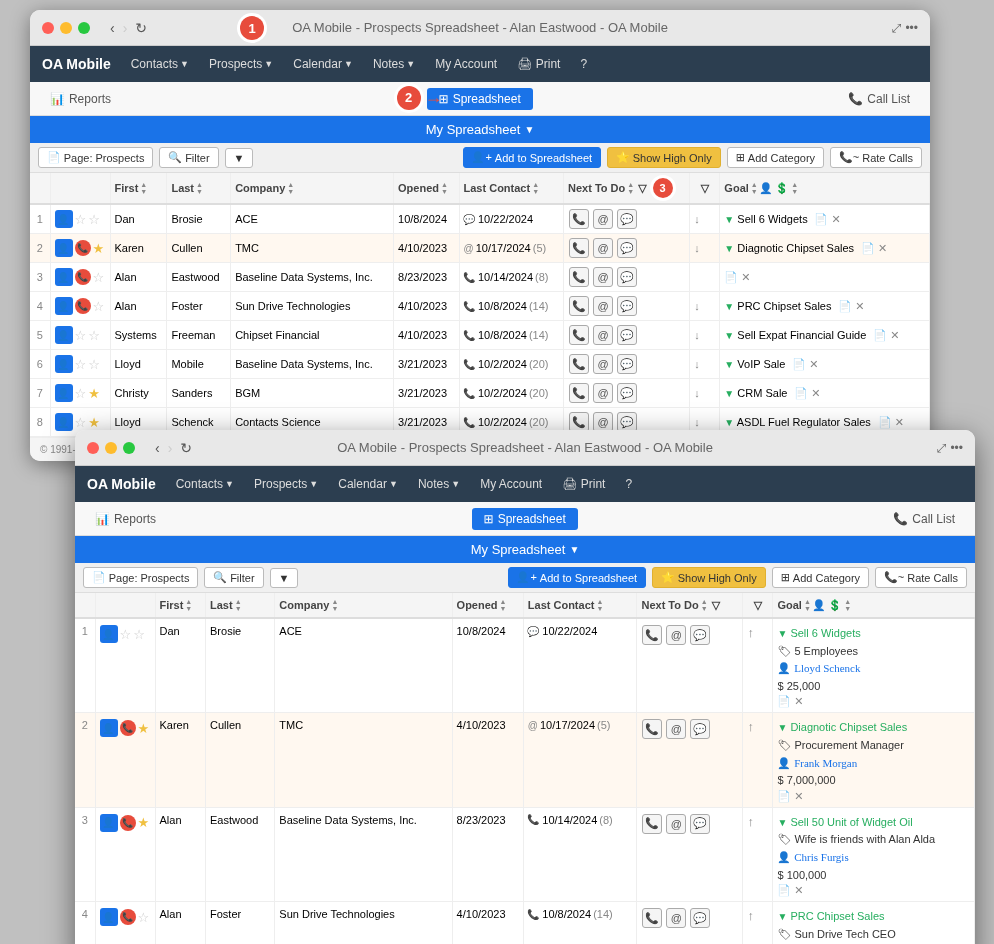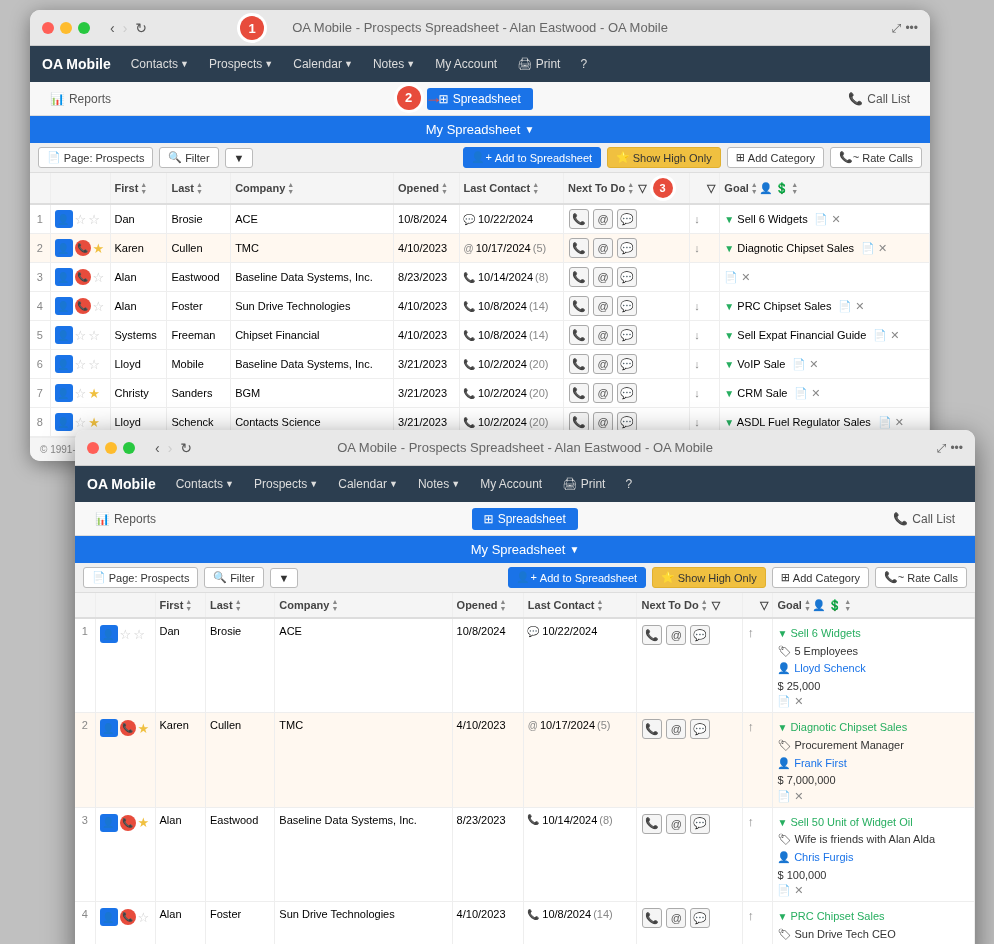--- a/index.html
+++ b/index.html
@@ -114,21 +114,21 @@
     }
     .btn-blue { background: #1a73e8; color: white; border-color: #1a73e8; }
     .btn-outline { background: white; color: #333; }
     .btn-yellow { background: #f0c040; border-color: #e0b030; color: #333; }
     .spacer { flex: 1; }
 
     
     .table-container { overflow-x: auto; background: white; }
     table { width: 100%; border-collapse: collapse; font-size: 11px; }
     thead tr { background: #f5f5f5; border-bottom: 2px solid #ddd; }
-    thead th { padding: 5px 4px; text-align: right; font-weight: 600; color: #444; border-right: 1px solid #eee; white-space: nowrap; }
+    thead th { padding: 5px 4px; text-align: center; font-weight: 600; color: #444; border-right: 1px solid #eee; white-space: nowrap; }
     tbody tr { border-bottom: 1px solid #eee; }
     td { padding: 4px 4px; vertical-align: middle; border-right: 1px solid #eee; }
     .row-num { color: #888; width: 20px; text-align: center; }
     .icon-cell { display: flex; align-items: center; gap: 2px; }
     .person-icon { width: 18px; height: 18px; border-radius: 3px; background: #1a73e8; color: white; display: inline-flex; align-items: center; justify-content: center; font-size: 10px; }
     .phone-icon { width: 16px; height: 16px; border-radius: 50%; background: #e74c3c; color: white; display: inline-flex; align-items: center; justify-content: center; font-size: 9px; }
     .star-empty { color: #ccc; font-size: 13px; }
     .star-filled { color: #f0c040; font-size: 13px; }
     .action-btn { width: 20px; height: 20px; border: 1px solid #aaa; border-radius: 3px; display: inline-flex; align-items: center; justify-content: center; font-size: 11px; cursor: pointer; background: #f5f5f5; color: #555; margin: 0 1px; }
     .goal-green { color: #27ae60; font-size: 10px; }
@@ -136,21 +136,21 @@
     .col-sort { display: inline-flex; flex-direction: column; font-size: 7px; color: #888; line-height: 1; }
 
     
     .footer { padding: 6px 10px; font-size: 10px; color: #888; background: #f5f5f5; border-top: 1px solid #eee; }
 
     
     .expanded-cell { vertical-align: top; padding-top: 6px; }
     .goal-details { font-size: 11px; line-height: 1.6; }
     .goal-row { display: flex; align-items: center; gap: 3px; color: #333; }
     .goal-name { color: #27ae60; font-weight: 500; }
-    .person-detail { color: #1a73e8; }
+    .person-detail { color: #1a73e8; font-family: Liberation Serif, serif; }
     .money { color: #333; font-weight: 500; }
     .tag-icon { font-size: 11px; }
     .step-indicator {
       background: #e74c3c;
       color: white;
       border-radius: 50%;
       width: 24px; height: 24px;
       display: flex; align-items: center; justify-content: center;
       font-size: 13px; font-weight: bold;
       box-shadow: 0 0 0 3px white;
@@ -840,21 +840,21 @@
           </td>
           <td class="expanded-cell">
             <div class="goal-details">
               <div class="goal-row">
                   <span class="goal-green">▼</span> 
                   <span class="goal-name">Diagnotic Chipset Sales</span>
                 </div>
               <div class="goal-row"><span class="tag-icon">🏷</span> Procurement Manager</div>
               <div class="goal-row">
                   <span class="tag-icon">👤</span> 
-                  <span class="person-detail">Frank First</span>
+                  <span class="person-detail">Frank Morgan</span>
                 </div>
               <div class="goal-row">
                   <span class="money">$ 7,000,000</span>
                 </div>
             </div>
             <span style="color:#888;">📄</span>
             <span style="color:#888;">✕</span>
           </td>
         </tr>
 

